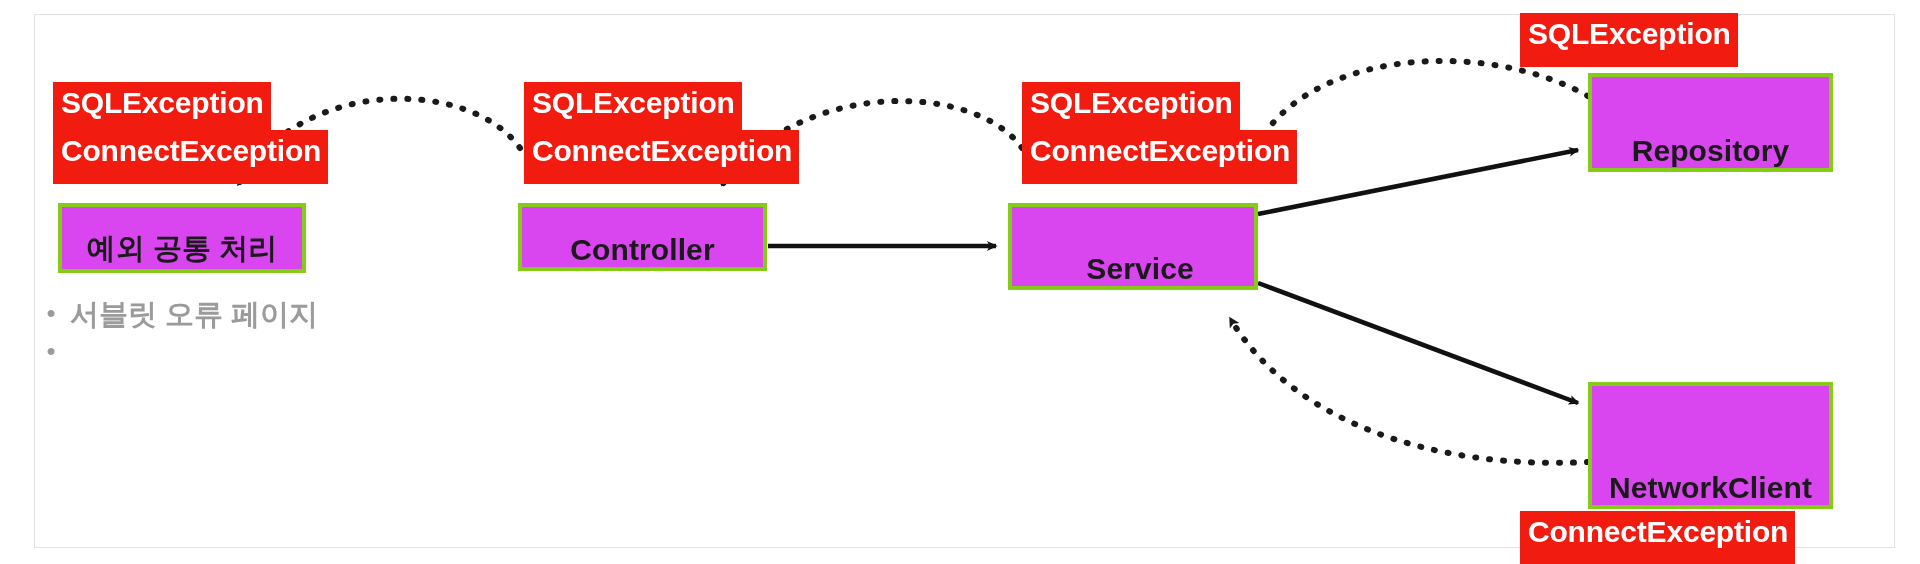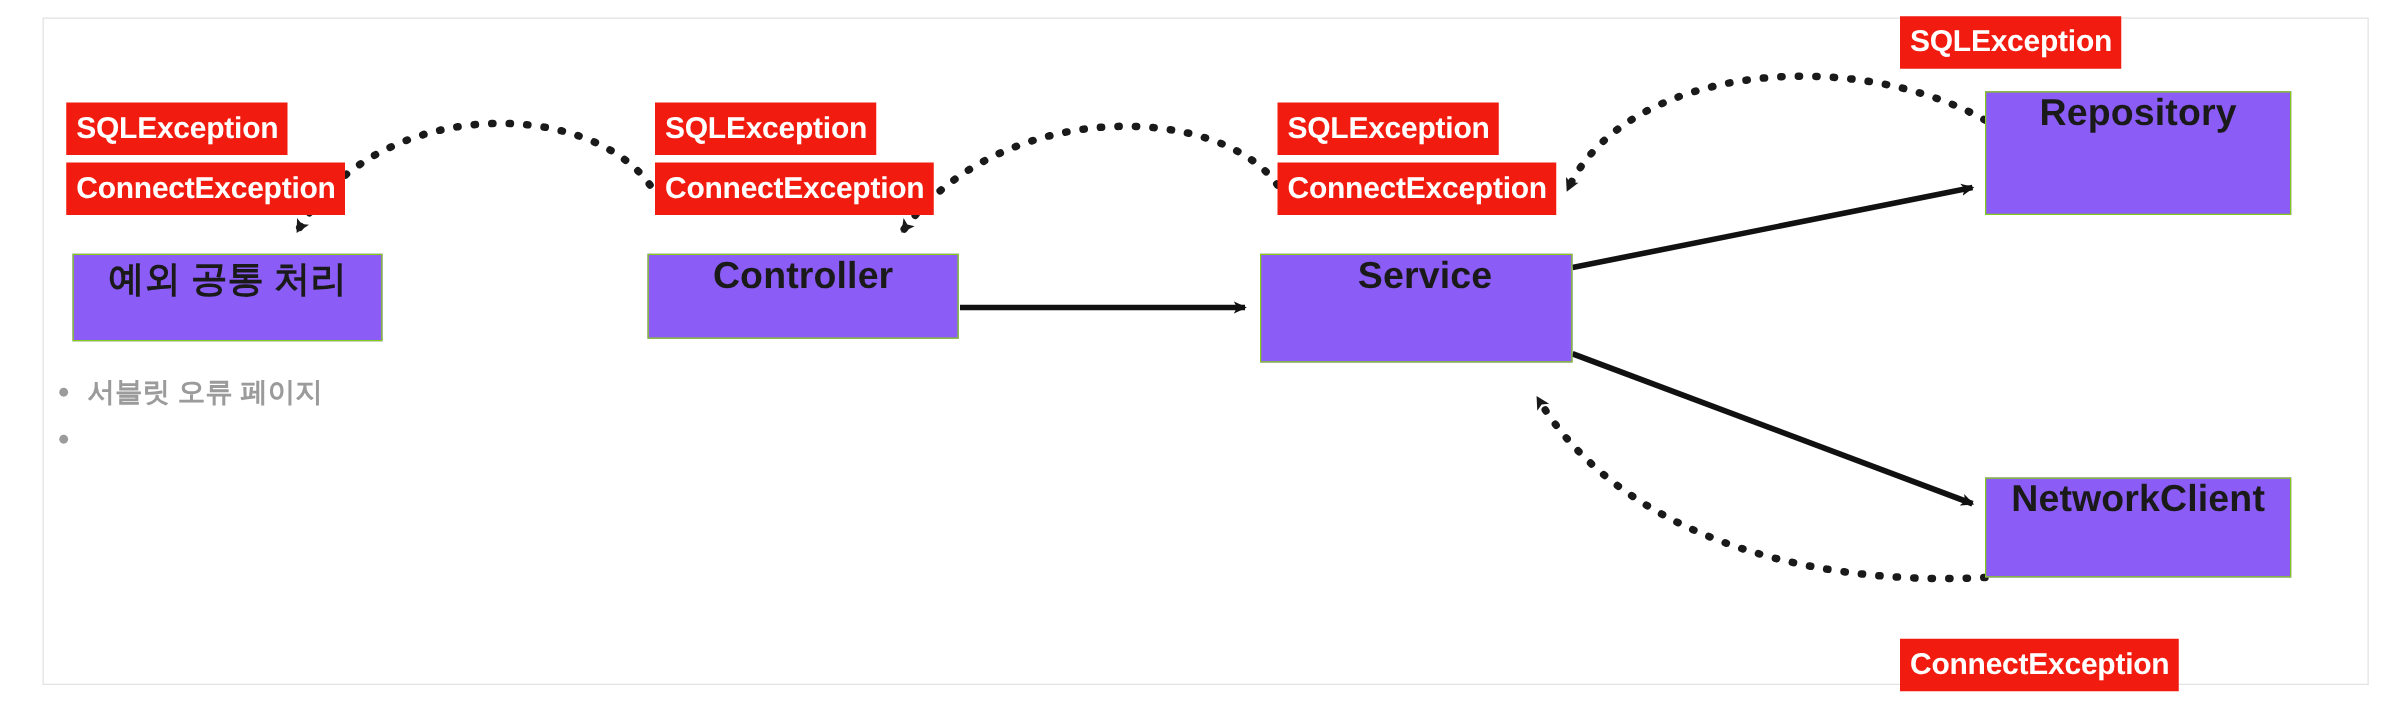--- a/index.html
+++ b/index.html
@@ -32,43 +32,43 @@
     left: 0;
     top: 0;
     width: 1920px;
     height: 564px;
     pointer-events: none;
   }
   
   .node {
     position: absolute;
     box-sizing: border-box;
-    border: 1px solid #84cc16;
-    background: #8b5cf6;
+    border: 4px solid #84cc16;
+    background: #d946ef;
     display: flex;
-    align-items: flex-start;
+    align-items: flex-end;
     justify-content: center;
     color: #1a1a1a;
     font-size: 30px;
     font-weight: 600;
     letter-spacing: 0.1px;
   }
   .node.korean {
     font-size: 29px;
     font-weight: 700;
   }
   
   .tag {
     position: absolute;
     background: #f21b0f;
     color: #ffffff;
-    font-size: 24px;
+    font-size: 30px;
     font-weight: 700;
     line-height: 42px;
-    height: 42px;
+    height: 54px;
     padding: 0 7px 0 8px;
     white-space: nowrap;
     letter-spacing: -0.2px;
     box-sizing: border-box;
   }
   
   #notes {
     position: absolute;
     left: 44px;
     top: 296px;
@@ -82,21 +82,21 @@
     height: 38px;
   }
   #notes .dot {
     font-size: 26px;
     line-height: 34px;
     width: 14px;
     text-align: center;
     color: #9b9b9b;
   }
   #notes .btext {
-    font-size: 22px;
+    font-size: 29px;
     line-height: 36px;
     font-weight: 700;
     color: #9b9b9b;
     white-space: nowrap;
   }
 </style>
 </head>
 <body>
 
 <div id="stage">
@@ -159,21 +159,21 @@
   </div>
 
   <div class="node" style="left:1008px; top:203px; width:250px; height:87px;padding-left:14px;">
     <span>Service</span>
   </div>
 
   <div class="node" style="left:1588px; top:73px; width:245px; height:99px;">
     <span>Repository</span>
   </div>
 
-  <div class="node" style="left:1588px; top:382px; width:245px; height:80px;">
+  <div class="node" style="left:1588px; top:382px; width:245px; height:127px;">
     <span>NetworkClient</span>
   </div>
 
   <div id="notes">
     <div class="bullet-row">
       <span class="dot">•</span>
       <span class="btext">서블릿 오류 페이지</span>
     </div>
     <div class="bullet-row">
       <span class="dot">•</span>

